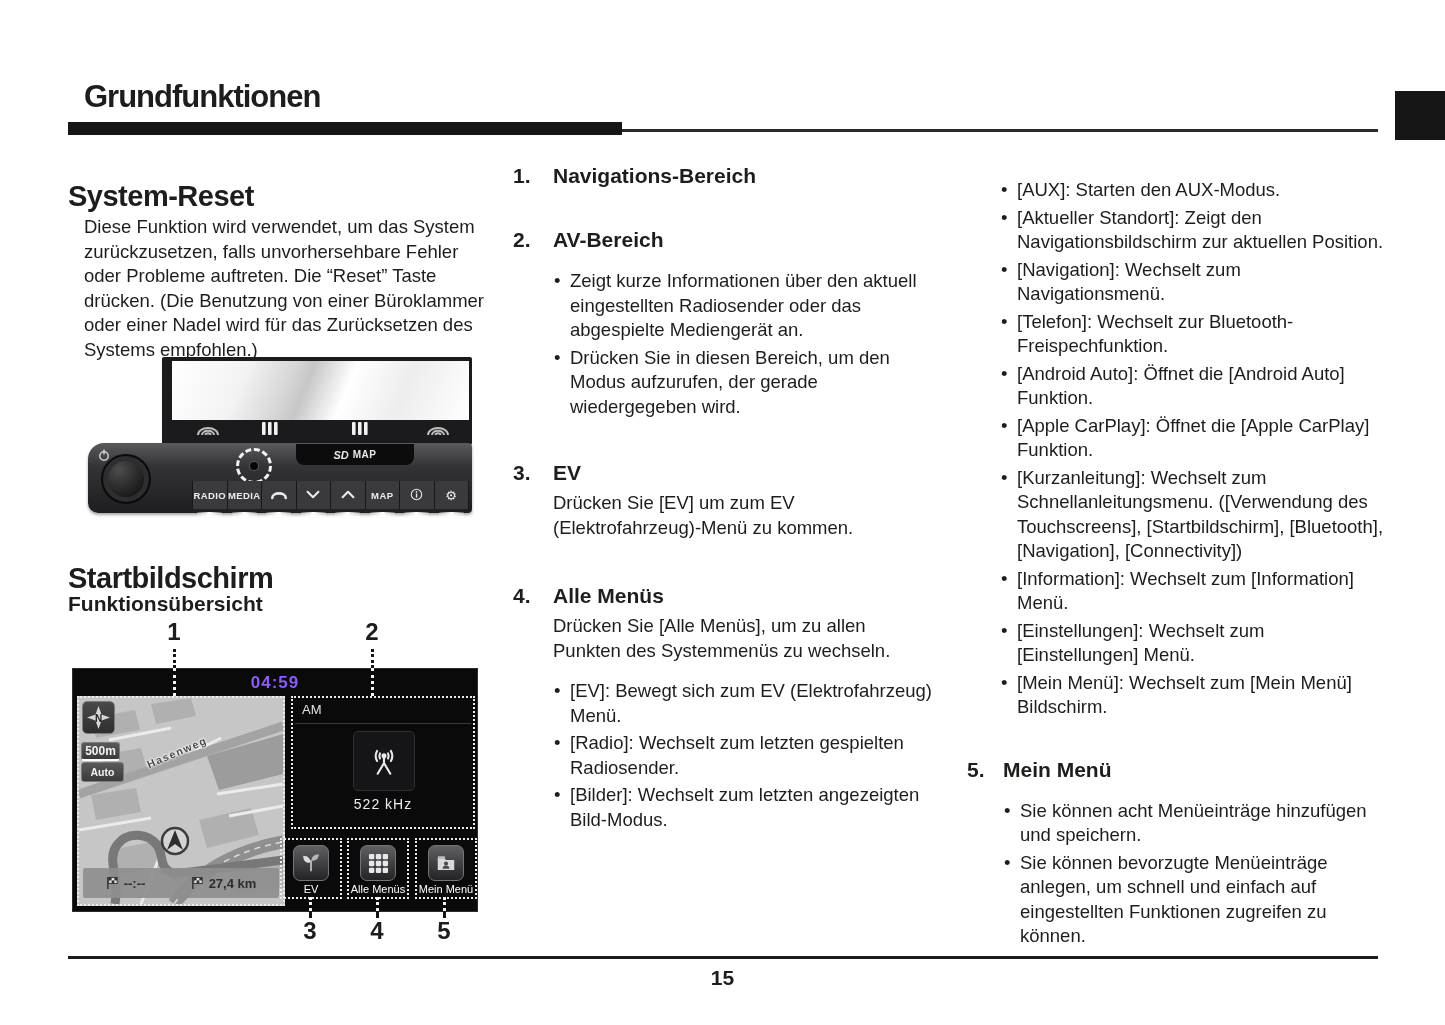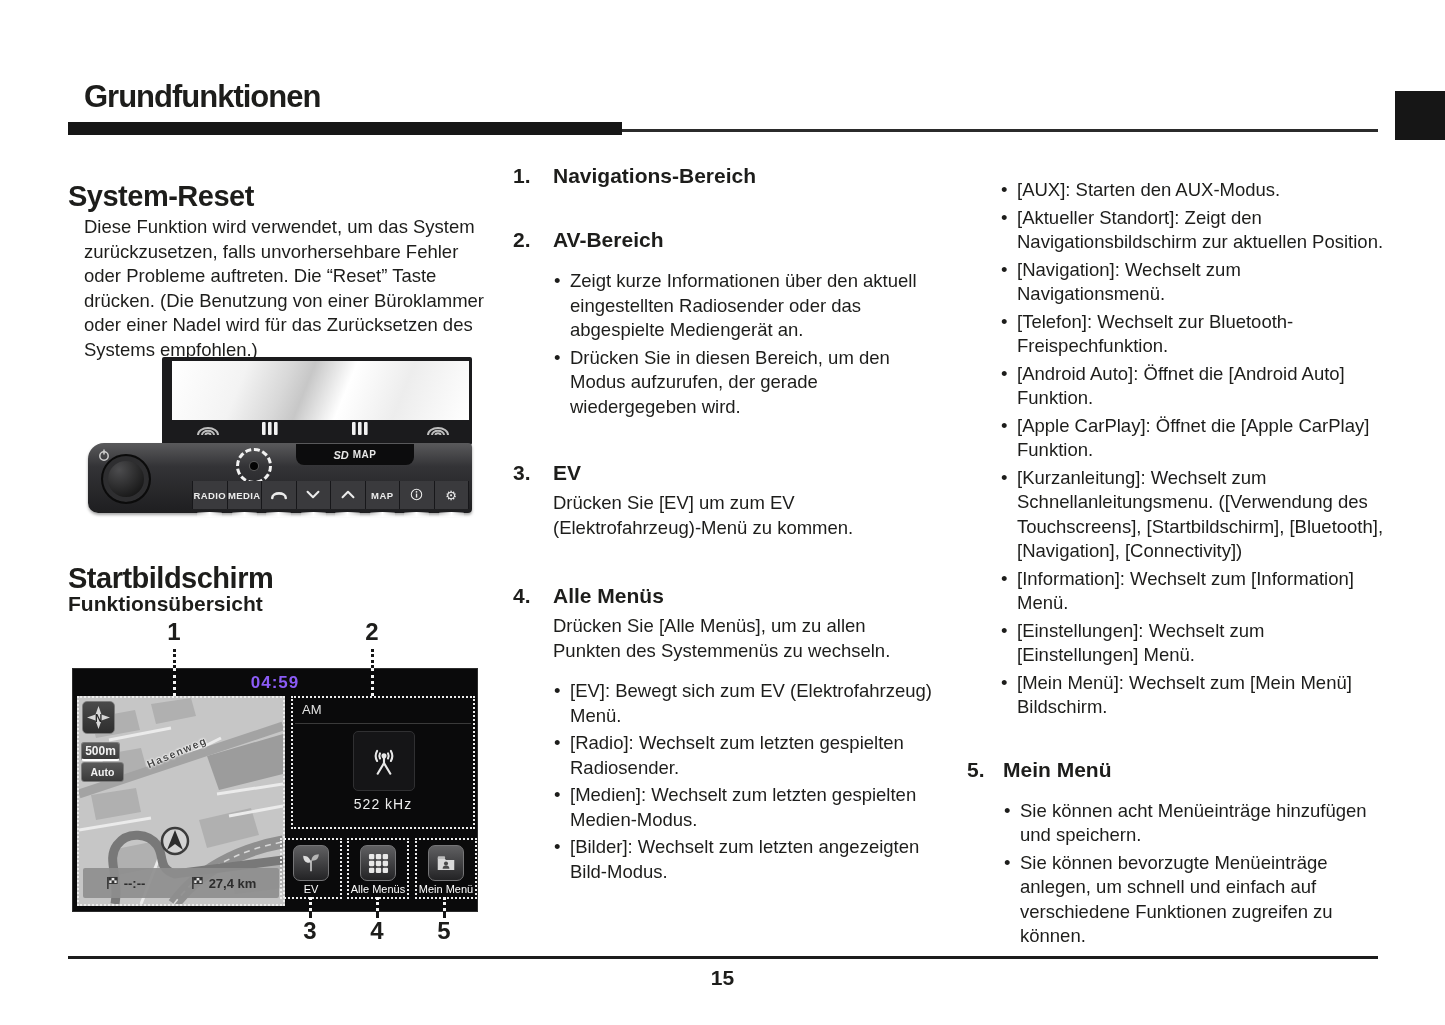--- a/index.html
+++ b/index.html
@@ -375,21 +375,20 @@
   </div>
 
   <div class="mitem" style="margin-top:42px;">
     <div class="mnum">4.</div>
     <div class="mbody">
       <div class="mtitle">Alle Menüs</div>
       <p class="mpara" style="max-width:345px;">Drücken Sie [Alle Menüs], um zu allen Punkten des Systemmenüs zu wechseln.</p>
       <ul class="blist" style="margin-top:4px;">
         <li>[EV]: Bewegt sich zum EV (Elektrofahrzeug) Menü.</li>
         <li>[Radio]: Wechselt zum letzten gespielten Radiosender.</li>
-        <li>[Medien]: Wechselt zum letzten gespielten Medien-Modus.</li>
         <li>[Bilder]: Wechselt zum letzten angezeigten Bild-Modus.</li>
       </ul>
     </div>
   </div>
 </div>
 
 <div class="abs col rcol" style="left:967px;top:162px;width:418px;">
   <ul class="blist rlist">
     <li>[AUX]: Starten den AUX-Modus.</li>
     <li>[Aktueller Standort]: Zeigt den Navigationsbildschirm zur aktuellen Position.</li>
@@ -402,20 +401,20 @@
     <li>[Einstellungen]: Wechselt zum [Einstellungen] Menü.</li>
     <li>[Mein Menü]: Wechselt zum [Mein Menü] Bildschirm.</li>
   </ul>
 
   <div class="mitem" style="margin-top:36px;">
     <div class="mnum">5.</div>
     <div class="mbody">
       <div class="mtitle">Mein Menü</div>
       <ul class="blist">
         <li>Sie können acht Menüeinträge hinzufügen und speichern.</li>
-        <li>Sie können bevorzugte Menüeinträge anlegen, um schnell und einfach auf verschiedene Funktionen zugreifen zu können.</li>
+        <li>Sie können bevorzugte Menüeinträge anlegen, um schnell und einfach auf eingestellten Funktionen zugreifen zu können.</li>
       </ul>
     </div>
   </div>
 </div>
 
 <div class="abs foot-rule"></div>
 <div class="abs pagenum">15</div>
 
 </body></html>

